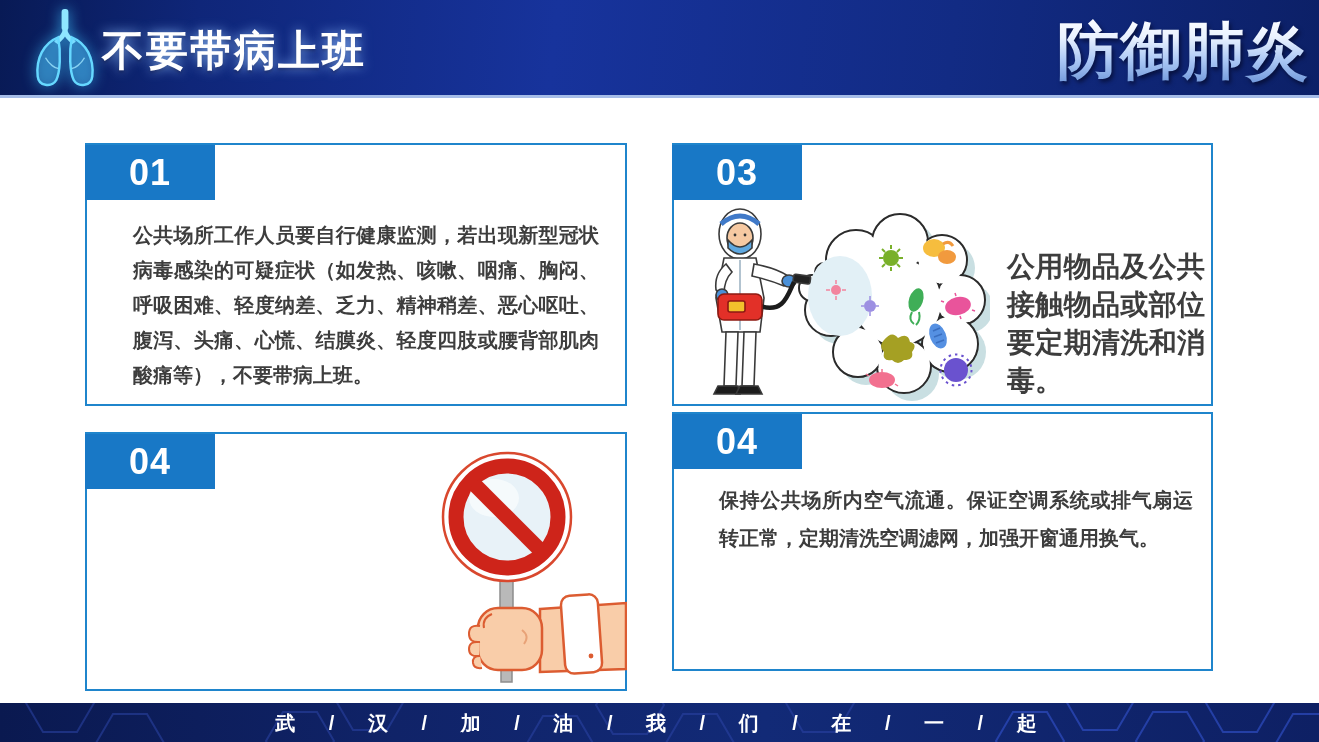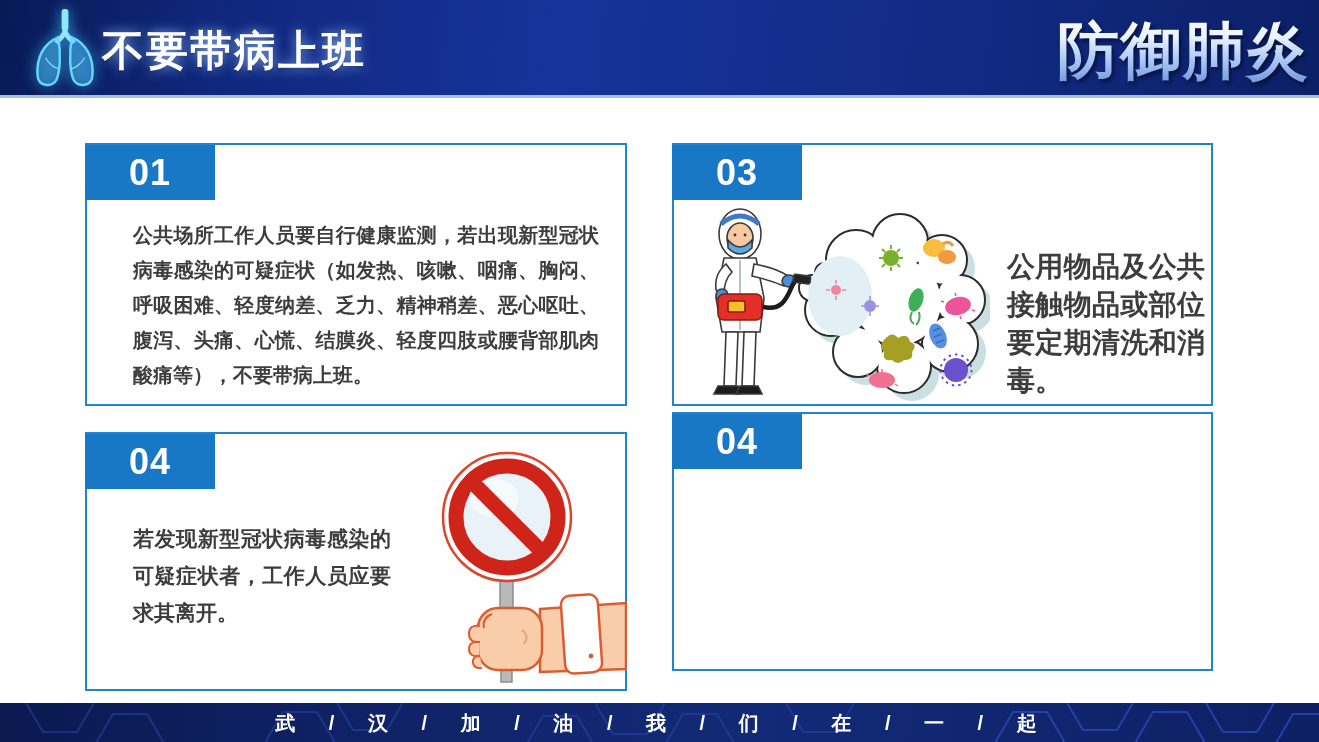--- a/index.html
+++ b/index.html
@@ -62,21 +62,20 @@
     <div class="brand">防御肺炎</div>
   </div>
 
   <div class="card" id="card1">
     <div class="badge">01</div>
     <div class="card-text" id="t1">公共场所工作人员要自行健康监测，若出现新型冠状病毒感染的可疑症状（如发热、咳嗽、咽痛、胸闷、呼吸困难、轻度纳差、乏力、精神稍差、恶心呕吐、腹泻、头痛、心慌、结膜炎、轻度四肢或腰背部肌肉酸痛等），不要带病上班。</div>
   </div>
 
   <div class="card" id="card2">
     <div class="badge">04</div>
-    <div class="card-text" id="t2">若发现新型冠状病毒感染的可疑症状者，工作人员应要求其离开。</div>
     <svg class="sign-illu" viewBox="0 0 205 242">
 
       <rect x="78" y="137" width="13" height="31" fill="#b9b9b9" stroke="#8d8d8d" stroke-width="1.5"></rect>
       <rect x="79" y="224" width="11" height="16" fill="#b9b9b9" stroke="#8d8d8d" stroke-width="1.5"></rect>
 
       <circle cx="85" cy="75" r="64" fill="#ffffff" stroke="#d9482e" stroke-width="2.5"></circle>
       <circle cx="85" cy="75" r="51" fill="#e8f2f8" stroke="#ce241a" stroke-width="15"></circle>
       <ellipse cx="72" cy="56" rx="25" ry="19" fill="#f7fbfd" opacity="0.85"></ellipse>
       <line x1="52" y1="42" x2="118" y2="108" stroke="#ce241a" stroke-width="15"></line>
 
@@ -216,20 +215,21 @@
         <path d="M56,130 L68,130 L66,184 L54,184 Z"></path>
         <path d="M30,184 L50,184 L52,192 L26,192 Z" fill="#1c1c1c"></path>
         <path d="M52,184 L70,184 L74,192 L48,192 Z" fill="#1c1c1c"></path>
       </g>
     </svg>
     <div class="card-text" id="t3">公用物品及公共接触物品或部位要定期清洗和消毒。</div>
   </div>
 
   <div class="card" id="card4">
     <div class="badge">04</div>
+    <div class="card-text" id="t4">保持公共场所内空气流通。保证空调系统或排气扇运转正常，定期清洗空调滤网，加强开窗通用换气。</div>
   </div>
 
   <div class="footer">
     <svg class="hexes" viewBox="0 0 1319 39" preserveAspectRatio="none">
       <g fill="none" stroke="#2c44a6" stroke-width="2" opacity="0.55">
         <polygon points="43,-29 77,-29 94,0 77,29 43,29 26,0"></polygon>
         <polygon points="113,11 147,11 164,40 147,69 113,69 96,40"></polygon>
         <polygon points="283,9 317,9 334,38 317,67 283,67 266,38"></polygon>
         <polygon points="353,-31 387,-31 404,-2 387,27 353,27 336,-2"></polygon>
         <polygon points="543,13 577,13 594,42 577,71 543,71 526,42"></polygon>

